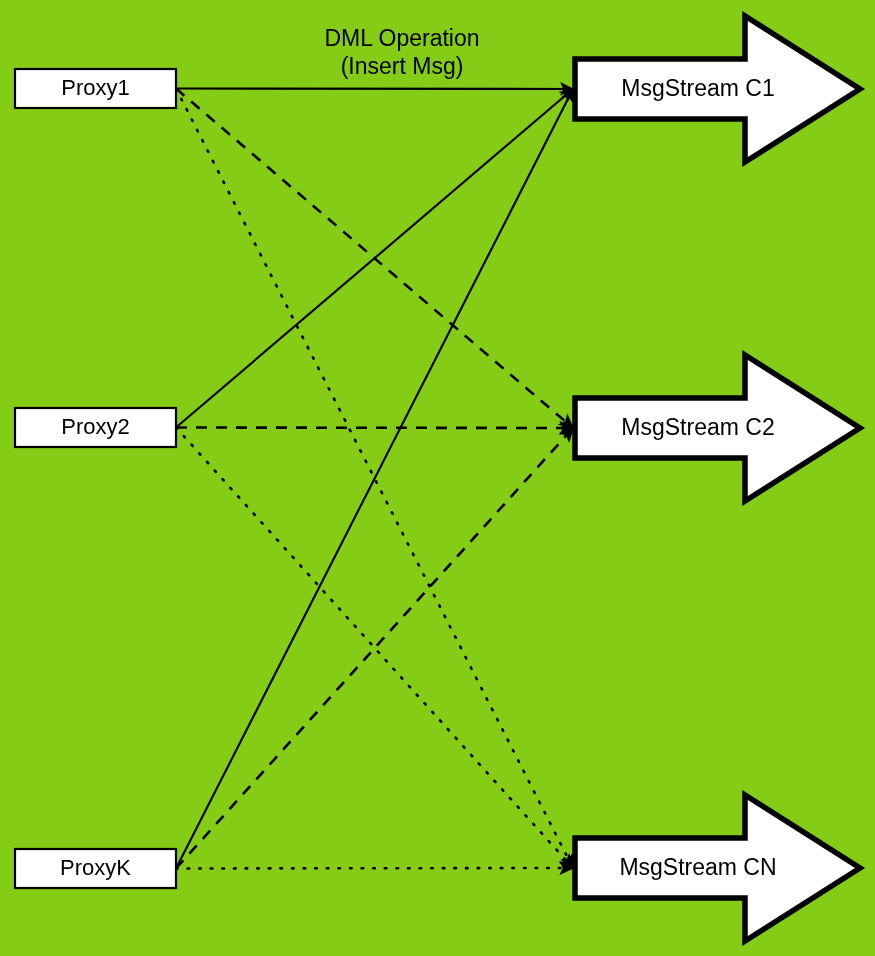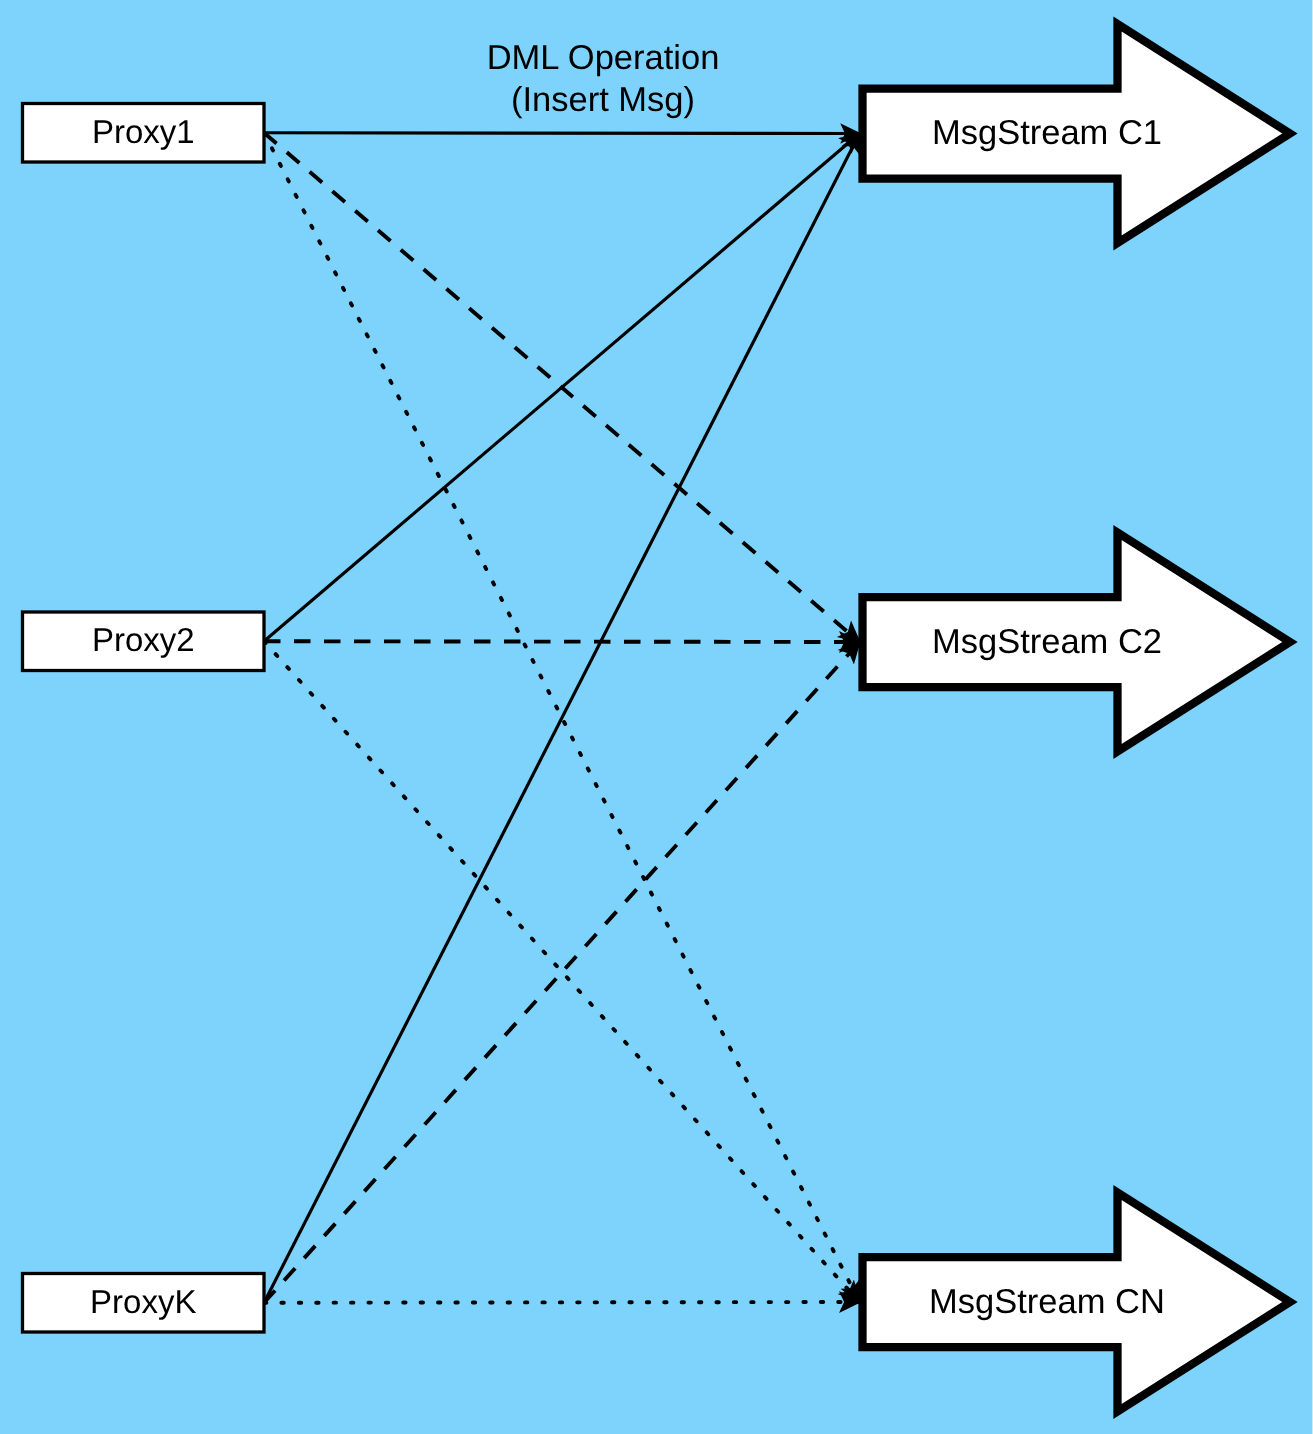--- a/index.html
+++ b/index.html
@@ -10,21 +10,21 @@
   body {
     width: 875px;
     height: 956px;
     font-family: "Liberation Sans", sans-serif;
     overflow: hidden;
   }
   #diagram-root {
     position: relative;
     width: 875px;
     height: 956px;
-    background: #7dd3fc;
+    background: #84cc16;
   }
   svg#diagram-svg {
     display: block;
     width: 875px;
     height: 956px;
   }
   .node-box {
     fill: #ffffff;
     stroke: #000000;
     stroke-width: 2.2;

